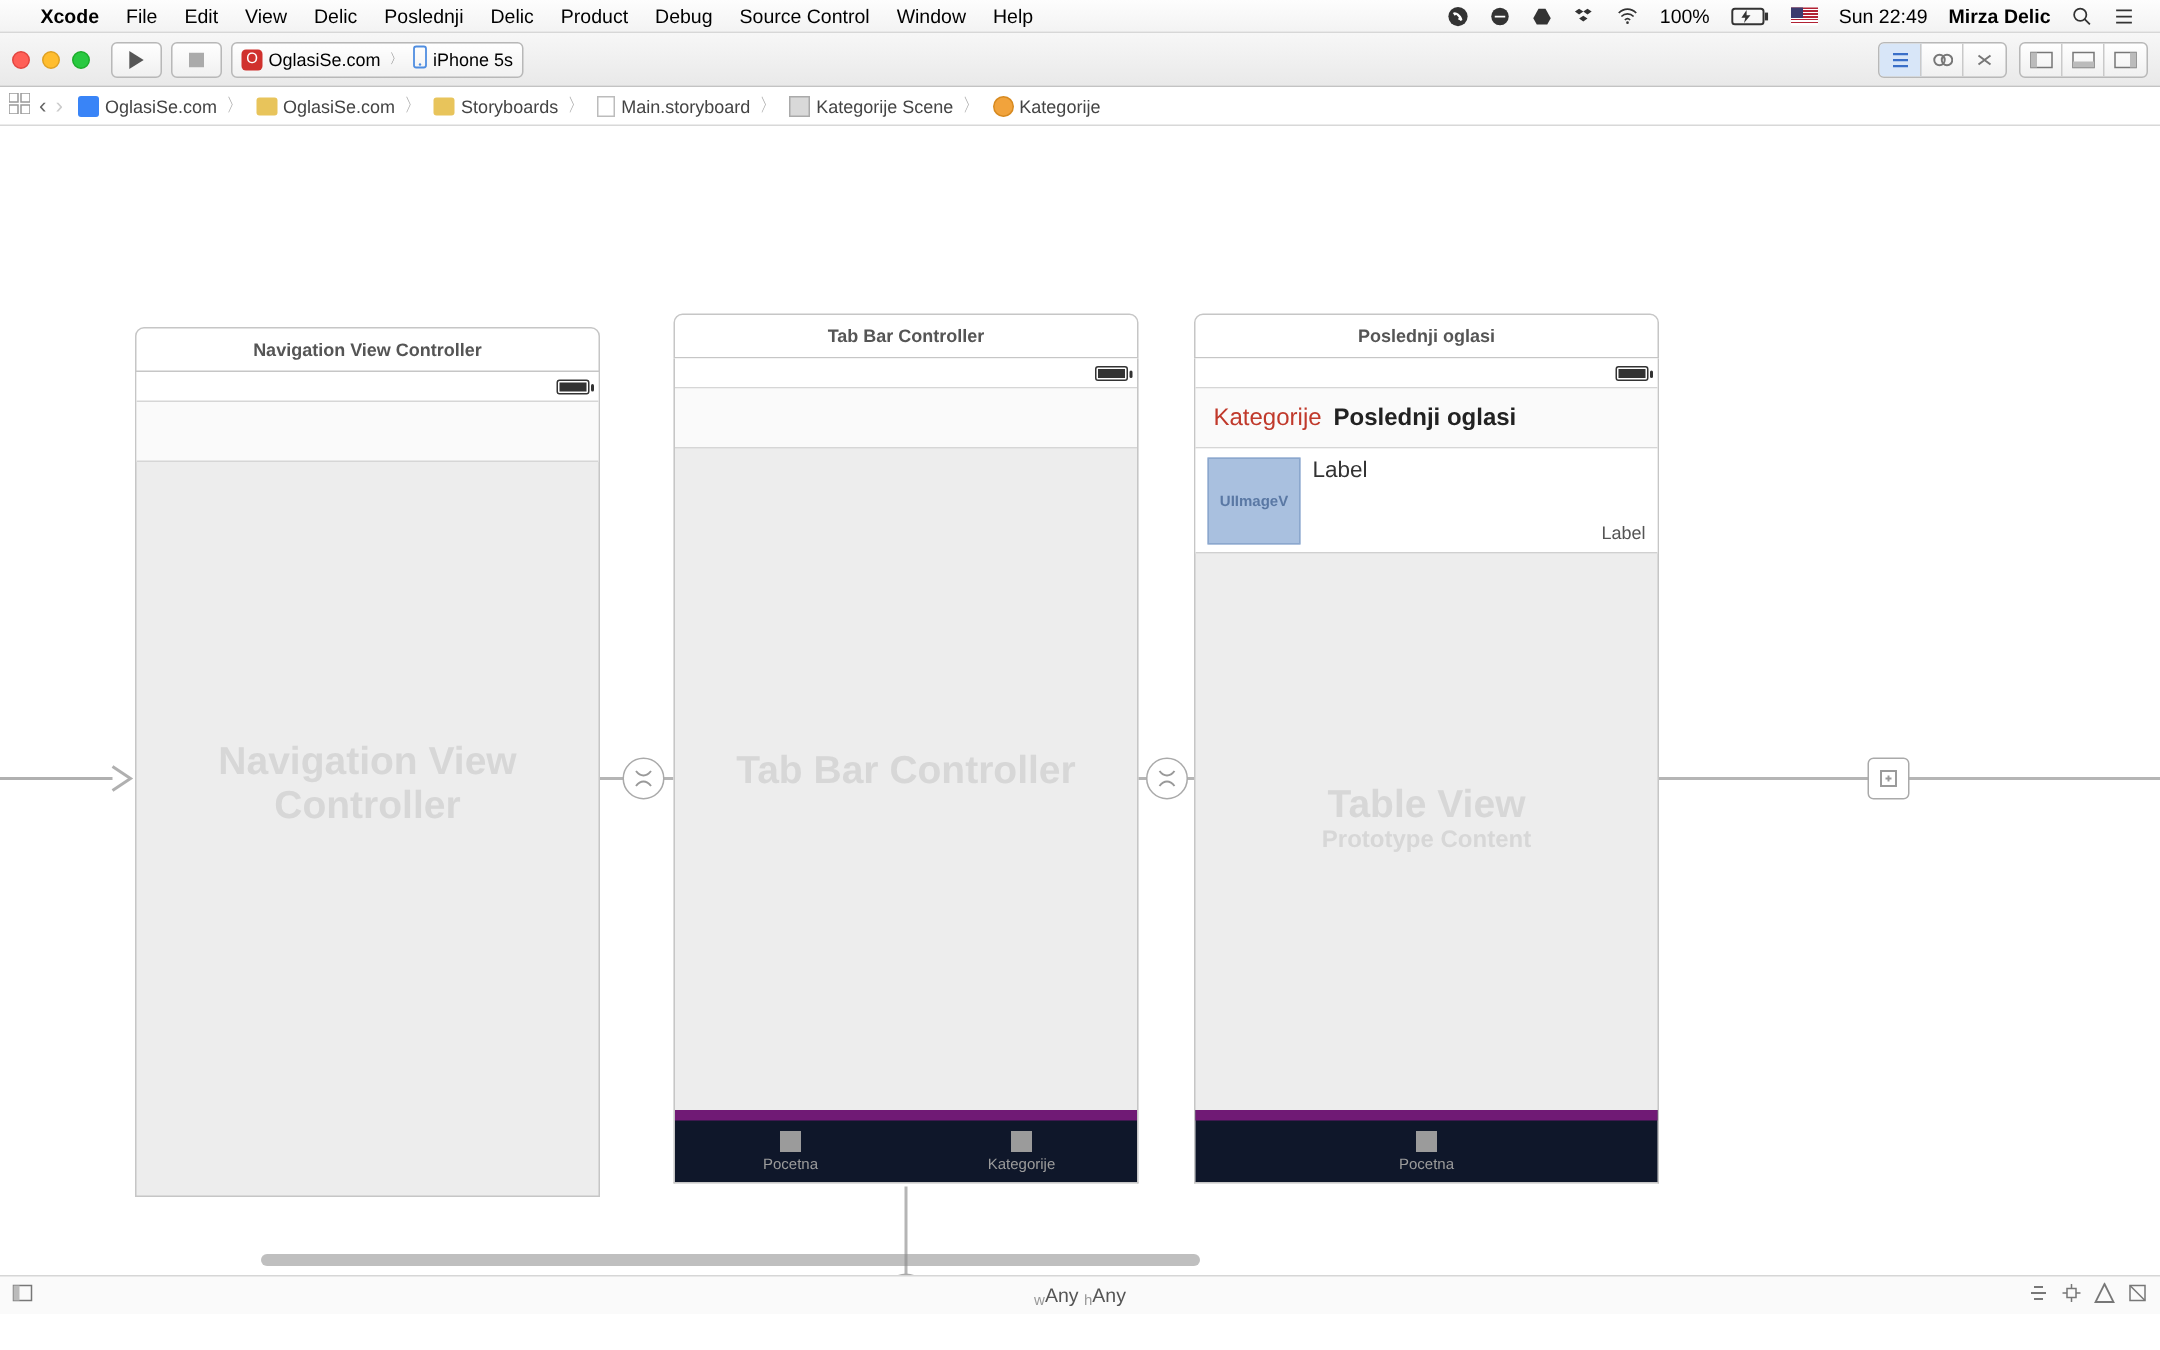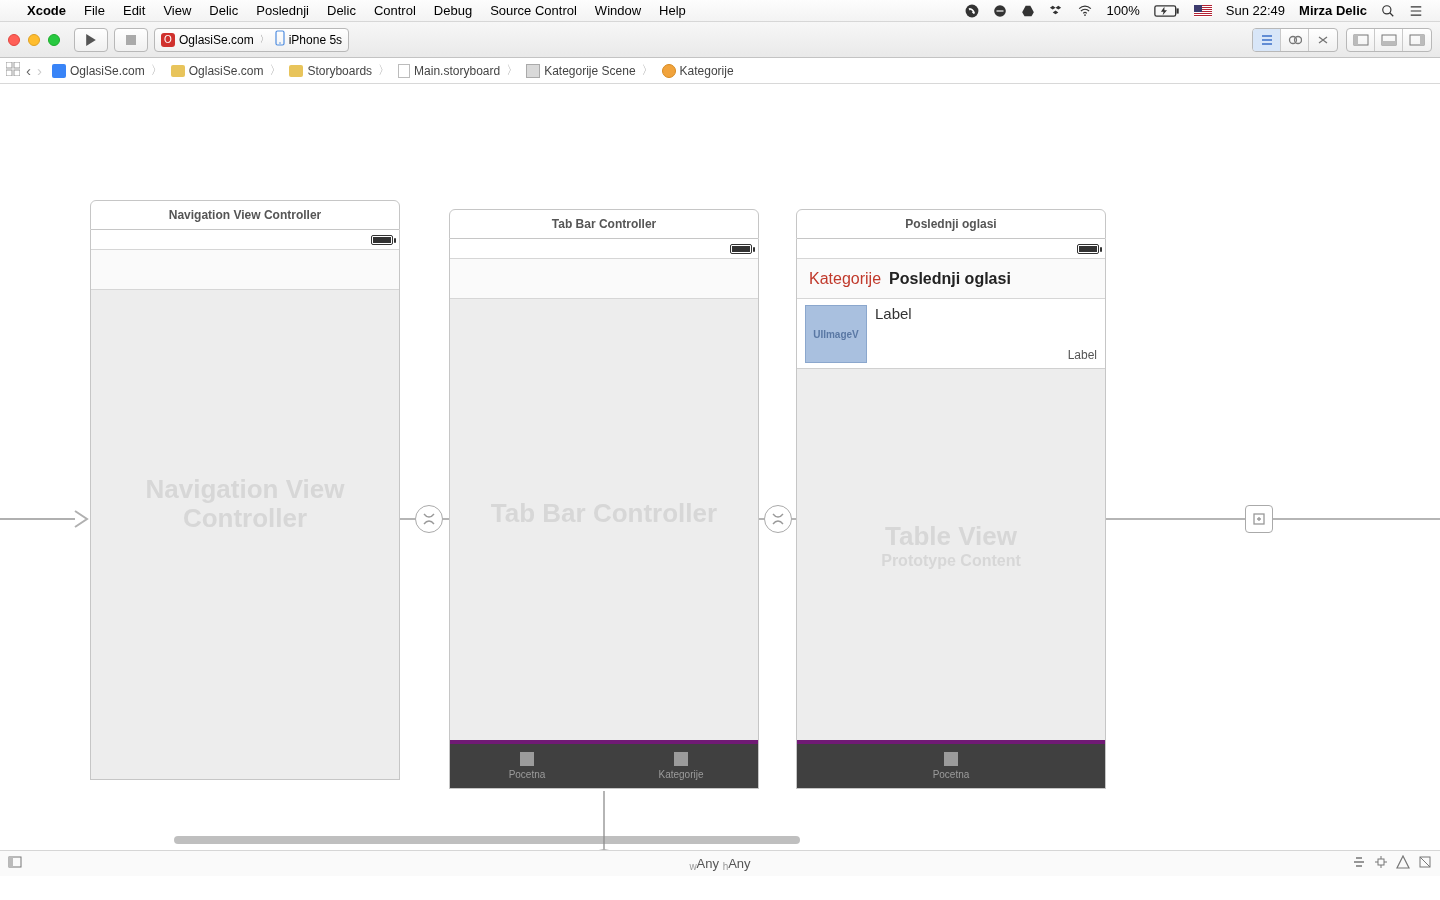--- a/index.html
+++ b/index.html
@@ -52,21 +52,21 @@
   .canvas { position:relative; background:#fff; height: 792px; overflow:hidden;}
   .scene { position:absolute; width:310px;}
   .scene-header { height:30px; border:1px solid #c6c6c6; border-top-left-radius:6px; border-top-right-radius:6px; background:#fff; display:flex; align-items:center; justify-content:center; font-size:12px; font-weight:600; color:#555;}
   .scene-body { border:1px solid #c6c6c6; border-top:none; background:#ededed; position:relative; height: 550px;}
   .statusbar { height:20px; background:#fff; border-bottom:1px solid #d6d6d6; display:flex; justify-content:flex-end; align-items:center; padding:0 6px;}
   .battery { width:22px; height:10px; border:1.5px solid #333; border-radius:2px; position:relative;}
   .battery::after{content:""; position:absolute; right:-4px; top:2px; width:2.5px; height:5px; background:#333; border-radius:1px;}
   .battery .fill{ position:absolute; left:1px; top:1px; bottom:1px; right:1px; background:#333;}
   .navbar { height:40px; background:#fafafa; border-bottom:1px solid #d6d6d6;}
   .big-label { position:absolute; left:0; right:0; top:50%; transform:translateY(-50%); text-align:center; font-size:26px; font-weight:700; color:#d7d7d7; line-height:1.15;}
-  .tabbar { position:absolute; bottom:0; left:0; right:0; height:48px; border-top:4px solid #701a75; background:#404040; display:flex;}
+  .tabbar { position:absolute; bottom:0; left:0; right:0; height:48px; border-top:7px solid #701a75; background:#0f172a; display:flex;}
   .tabitem { flex:1; display:flex; flex-direction:column; align-items:center; justify-content:center; gap:3px;}
   .tabitem .sq { width:14px; height:14px; background:#9b9b9b;}
   .tabitem .lbl { font-size:10px; color:#9b9b9b;}
   .navbar-items{ display:flex; align-items:center; height:100%; padding:0 12px; gap:8px;}
   .navbar-items .back{ color:#c0392b; font-size:16px;}
   .navbar-items .title{ color:#222; font-size:16px; font-weight:600;}
 
   .proto-header{ background:#ededed; border-bottom:1px solid #ccc; font-size:13px; font-weight:600; padding:4px 10px 2px; color:#333;}
   .cell { background:#fff; border-bottom:1px solid #d0d0d0; display:flex; padding:6px 8px; gap:8px; position:relative; height:70px;}
   .cell .imgph { width:62px; height:58px; background:#a9c0df; border:1px solid #8ba7cd; display:flex; align-items:center; justify-content:center; font-size:10px; font-weight:600; color:#5a78a4; text-align:center;}
@@ -95,21 +95,21 @@
 <div class="menubar">
   <div class="menubar-left">
     <span class="apple-logo"></span>
     <span class="mitem bold">Xcode</span>
     <span class="mitem">File</span>
     <span class="mitem">Edit</span>
     <span class="mitem">View</span>
     <span class="mitem">Delic</span>
     <span class="mitem">Poslednji</span>
     <span class="mitem">Delic</span>
-    <span class="mitem">Control</span>
+    <span class="mitem">Product</span>
     <span class="mitem">Debug</span>
     <span class="mitem">Source Control</span>
     <span class="mitem">Window</span>
     <span class="mitem">Help</span>
   </div>
   <div class="menubar-right">
     <span class="mitem">
       <svg width="14" height="14" viewBox="0 0 24 24">
           <circle cx="12" cy="12" r="11" fill="#333"></circle>
           <path d="M8 7c4 0 9 5 9 9l-2 1c-1-1-3-2-3-2l1-2-3-3-2 1s-1-2-2-3z" fill="#fff"></path>
@@ -280,21 +280,21 @@
     </span>
 </div>
 
 <div class="canvas">
 
   <svg class="arrow-entry" width="90" height="20">
     <line x1="0" y1="10" x2="75" y2="10" stroke="#b0b0b0" stroke-width="2"></line>
     <path d="M75 2l12 8-12 8" fill="none" stroke="#b0b0b0" stroke-width="2"></path>
   </svg>
 
-  <div class="scene" style="left:90px; top:116px;">
+  <div class="scene" style="left:90px; top:134px;">
     <div class="scene-header">Navigation View Controller</div>
     <div class="scene-body">
       <div class="statusbar">
           <div class="battery">
             <div class="fill"></div>
           </div>
         </div>
       <div class="navbar"></div>
       <div class="big-label">Navigation View Controller</div>
     </div>

